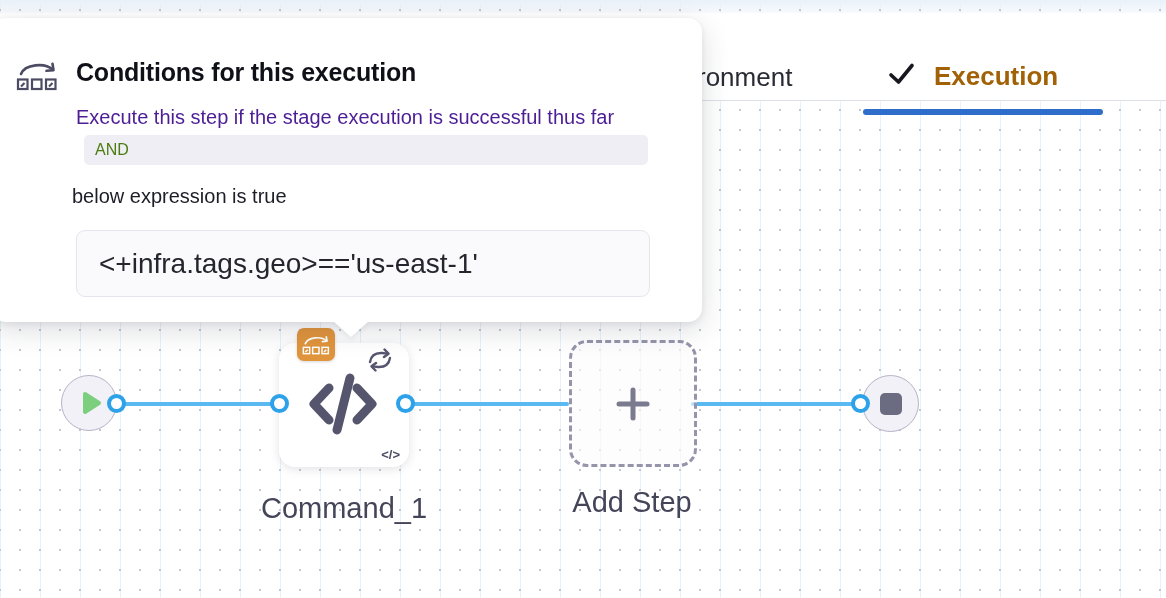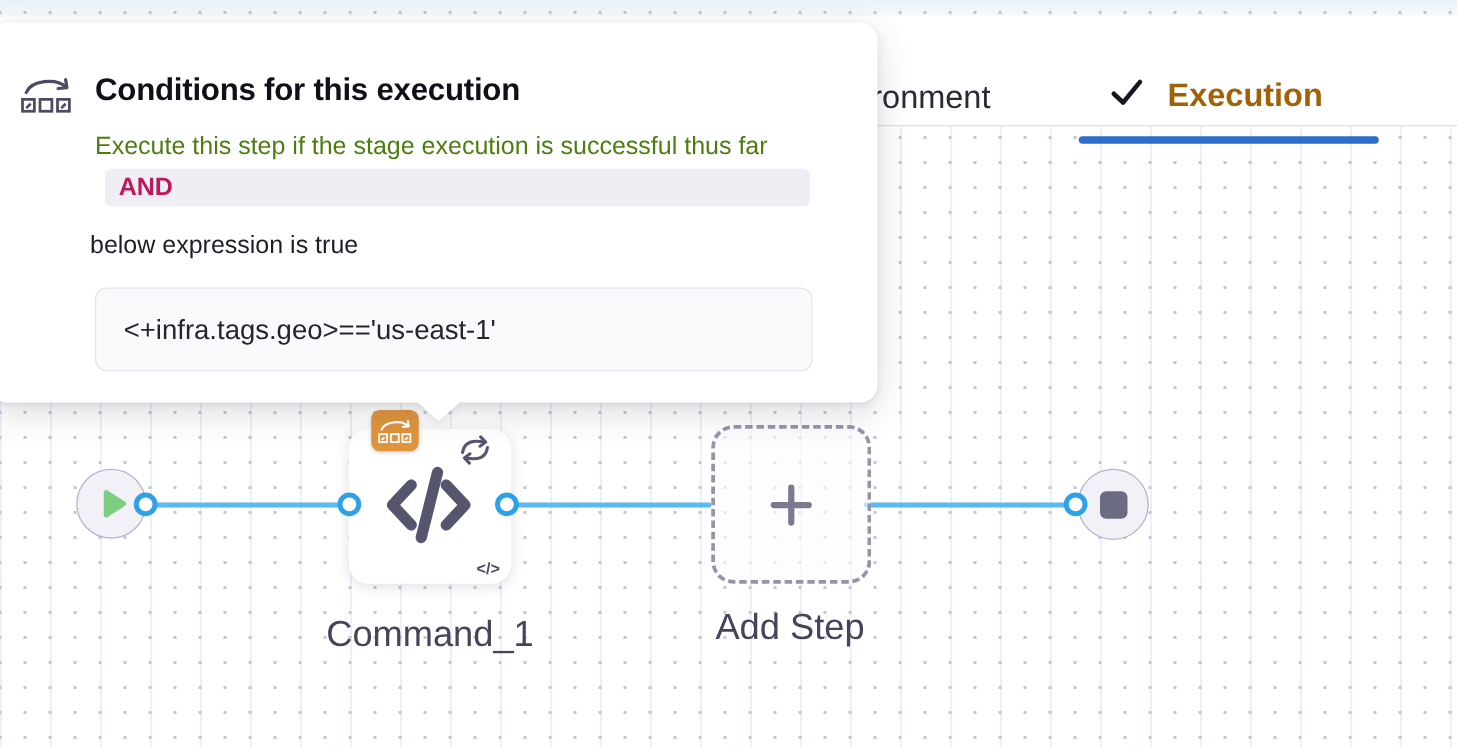--- a/index.html
+++ b/index.html
@@ -23,28 +23,28 @@
   .tab-active .lbl{margin-left:18px;font-size:26px;font-weight:700;color:#a16207;}
   .tab-underline{position:absolute;left:863px;top:96px;width:240px;height:6px;border-radius:3px;
                  background:#2e6dc9;z-index:5;}
 
   
   .popover{position:absolute;left:-8px;top:18px;width:710px;height:304px;background:#fff;
            border-radius:14px;box-shadow:0 8px 28px rgba(40,41,61,.16),0 2px 6px rgba(40,41,61,.08);
            z-index:10;}
   .popover .cond-icon{position:absolute;left:24px;top:43px;}
   .pop-title{position:absolute;left:84px;top:40px;font-size:25px;font-weight:700;color:#101018;letter-spacing:-.2px;}
-  .pop-desc{position:absolute;left:84px;top:88px;font-size:20px;color:#4d7c0f;}
+  .pop-desc{position:absolute;left:84px;top:88px;font-size:20px;color:#4c1d95;}
   .and-chip{position:absolute;left:92px;top:117px;width:564px;height:30px;background:#efeef5;
             border-radius:5px;display:flex;align-items:center;}
-  .and-chip span{margin-left:11px;font-size:20px;font-weight:700;color:#be185d;}
+  .and-chip span{margin-left:11px;font-size:16px;font-weight:400;color:#4d7c0f;}
   .pop-expr-label{position:absolute;left:80px;top:167px;font-size:20px;color:#1d1d28;}
   .expr-box{position:absolute;left:84px;top:212px;width:572px;height:65px;background:#fafafd;
             border:1.5px solid #e5e5ee;border-radius:9px;display:flex;align-items:center;}
-  .expr-box span{margin-left:22px;font-size:22px;color:#25252e;}
+  .expr-box span{margin-left:22px;font-size:28px;color:#25252e;}
   .pop-caret{position:absolute;left:333px;top:321px;width:0;height:0;z-index:10;
              border-left:18px solid transparent;border-right:18px solid transparent;
              border-top:16px solid #ffffff;filter:drop-shadow(0 3px 2px rgba(40,41,61,.06));}
 
   
   .edge{position:absolute;top:402px;height:4px;border-radius:2px;background:#59b9f0;z-index:1;}
   .port{position:absolute;top:394px;width:11px;height:11px;border-radius:50%;background:#fff;
         border:4.5px solid #2da2e8;z-index:3;}
   .endpoint{position:absolute;border-radius:50%;background:#f2f1f7;border:1.5px solid #b5b3c7;z-index:2;}
   .start-node{left:61px;top:375px;width:54px;height:54px;}

